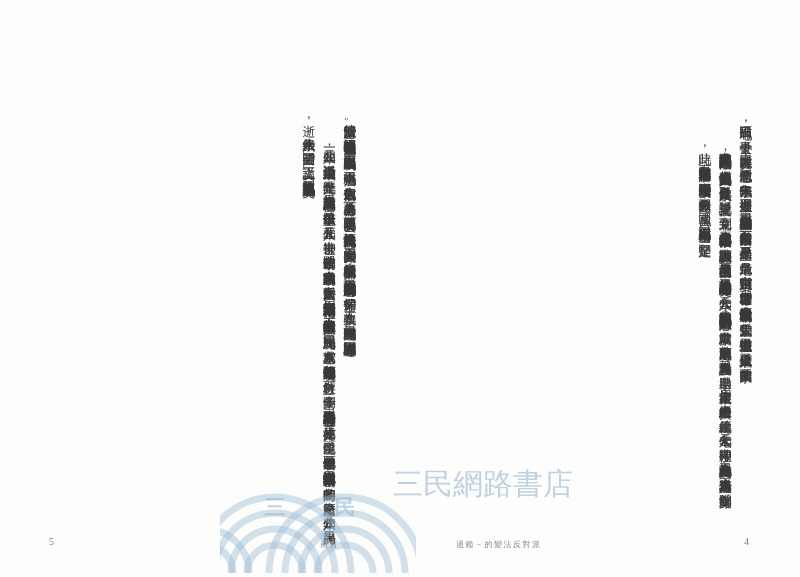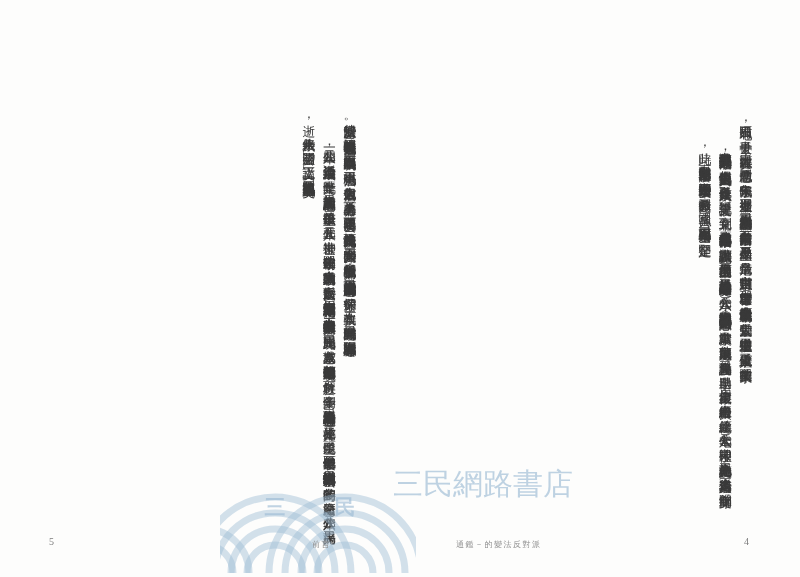--- a/index.html
+++ b/index.html
@@ -39,21 +39,21 @@
     font-family:"Liberation Serif", serif;
   }
   .pagenum.left{left:49px;top:536px;}
   .pagenum.right{left:744px;top:536px;}
   .runfoot{
     position:absolute;
     font-size:8px;color:#8d8d8d;
     letter-spacing:1.5px;
     font-family:"Liberation Serif", serif;
   }
-  .runfoot.left{left:312px;top:539px;}
+  .runfoot.left{left:320px;top:539px;}
   .runfoot.right{left:456px;top:539px;}
 
   
   .wm{position:absolute;pointer-events:none;}
   .wm-logo{left:220px;top:458px;width:196px;height:119px;}
   .wm-brand{
     left:393px;top:464px;
     font-size:30px;
     font-family:Liberation Serif, serif;
     color:rgba(152,184,210,0.62);

